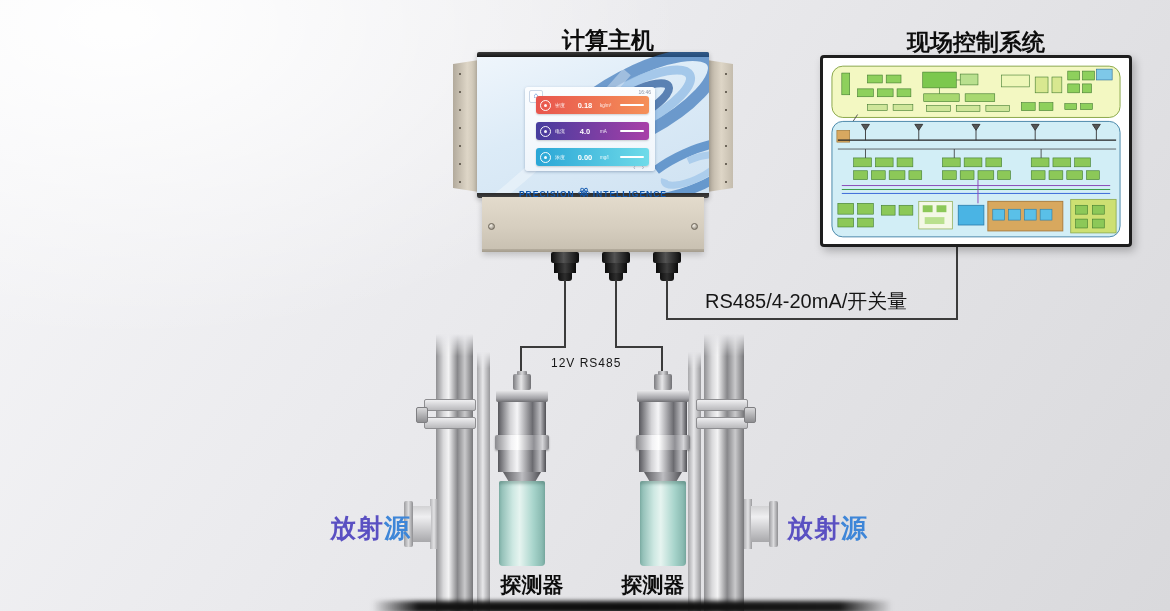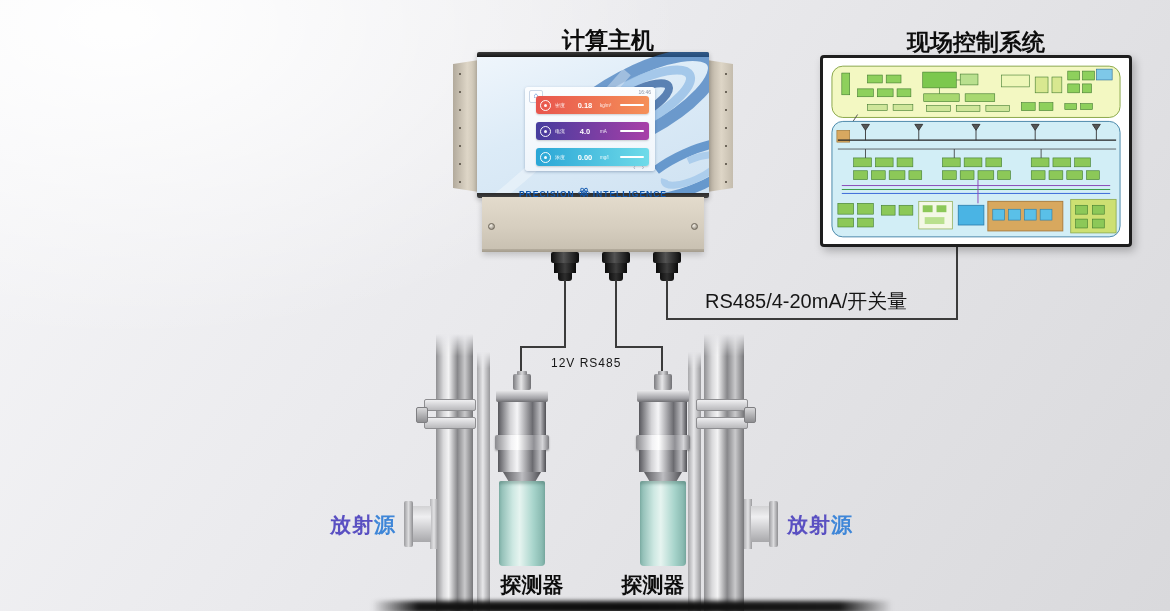--- a/index.html
+++ b/index.html
@@ -142,21 +142,21 @@
   .det-taper{position:absolute;left:8px;top:100px;width:38px;height:9px;
     clip-path:polygon(0 0,100% 0,86% 100%,14% 100%);
     background:linear-gradient(90deg,#5a5a5e,#bdbdc1 50%,#505055);}
   .det-glass{position:absolute;left:4px;top:109px;width:46px;height:85px;border-radius:2px 2px 4px 4px;
     background:linear-gradient(90deg,#86b7ae,#cde8e2 30%,#e6f4f0 45%,#a7d4cb 75%,#7fb1a8);
     box-shadow:inset 0 3px 3px rgba(60,100,92,.35);}
 
   .det-label{top:571px;width:84px;text-align:center;font-size:21px;font-weight:bold;color:#0d0d0d;}
   #det-label-l{left:490px;} #det-label-r{left:611px;}
 
-  .src-label{top:511px;font-size:21px;font-weight:bold;letter-spacing:1px;}
+  .src-label{top:511px;font-size:26px;font-weight:bold;letter-spacing:1px;}
   .src-label .a{color:#5a50c2;} .src-label .b{color:#3e86d8;}
   #src-label-l{left:330px;} #src-label-r{left:787px;}
 
   
   #bottom-band{left:372px;top:601px;width:520px;height:12px;filter:blur(2px);
     background:linear-gradient(90deg,rgba(20,20,20,0) 0%,#151515 9%,#0e0e0e 50%,#1a1a1a 90%,rgba(20,20,20,0) 100%);}
 </style>
 </head>
 <body>
 

